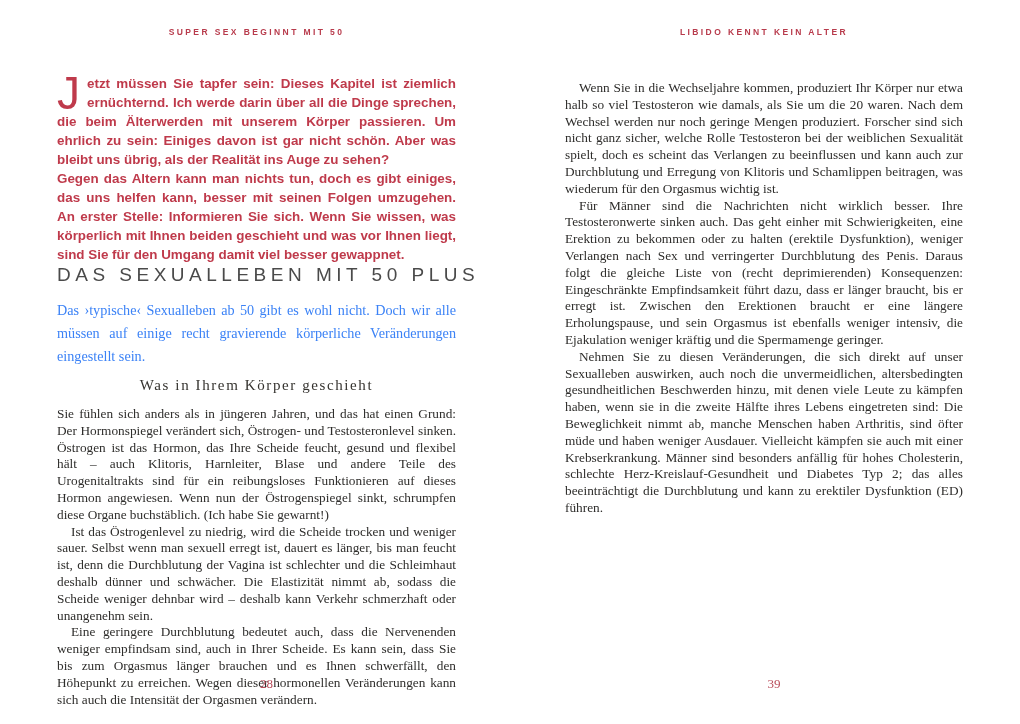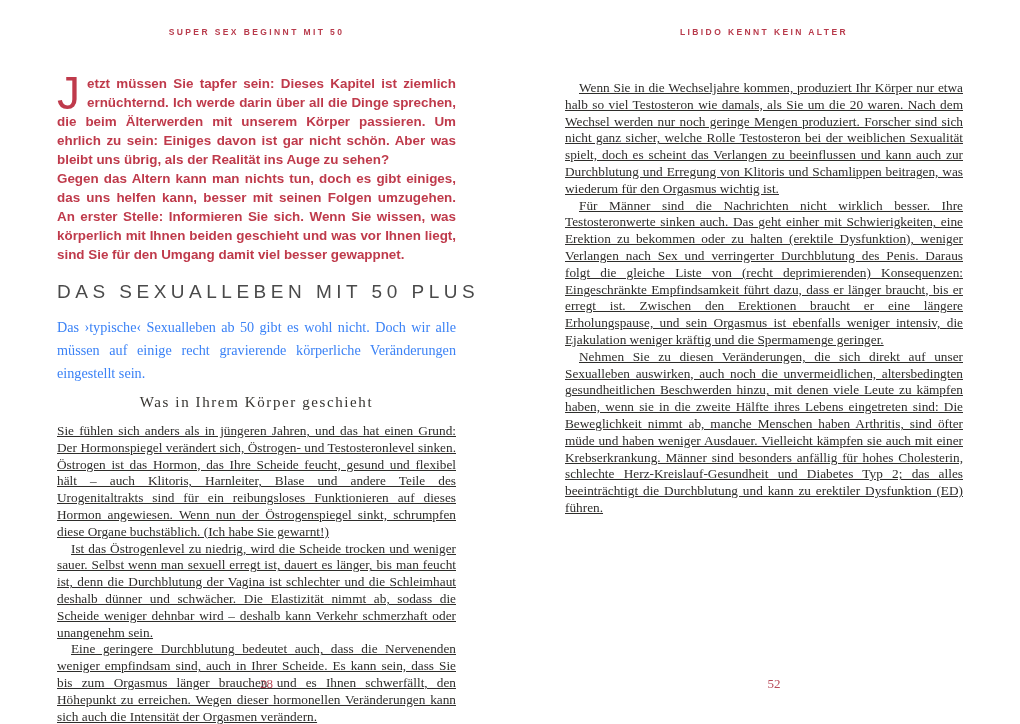--- a/index.html
+++ b/index.html
@@ -43,21 +43,20 @@
     font-weight: 400;
     font-size: 46px;
     line-height: 36px;
     padding: 1px 7px 0 0;
     color: #bf3a4b;
   }
   .intro p { text-align: justify; }
   .intro p:last-child { clear: none; }
 
   .section-heading {
-    margin-top: 17px;
     text-align: center;
     font-family: "Liberation Sans", sans-serif;
     font-weight: 400;
     font-size: 19px;
     letter-spacing: 4.5px;
     color: #4a4a4a;
     white-space: nowrap;
   }
 
   .lead {
@@ -76,21 +75,20 @@
     color: #35332f;
     font-weight: 400;
   }
 
   .body-block {
     font-size: 13.3px;
     line-height: 16.8px;
     color: #2e2d2b;
     text-align: justify;
     hyphens: auto;
-    text-decoration: underline;
     -webkit-hyphens: auto;
   }
   .page-left  .body-block { margin-top: 12px; }
   .page-right .body-block { margin-top: 43px; }
   .body-block p.indent { text-indent: 14px; }
 
   .pagenum {
     position: absolute;
     top: 676px;
     left: 0;
@@ -132,16 +130,16 @@
 
   <div class="page page-right">
     <div class="running-head">LIBIDO KENNT KEIN ALTER</div>
 
     <div class="body-block">
         <p class="para indent">Wenn Sie in die Wechseljahre kommen, produziert Ihr Körper nur etwa halb so viel Testosteron wie damals, als Sie um die 20 waren. Nach dem Wechsel werden nur noch geringe Mengen produziert. Forscher sind sich nicht ganz sicher, welche Rolle Testosteron bei der weiblichen Sexualität spielt, doch es scheint das Verlangen zu beeinflussen und kann auch zur Durchblutung und Erregung von Klitoris und Schamlippen beitragen, was wiederum für den Orgasmus wichtig ist.</p>
         <p class="para indent">Für Männer sind die Nachrichten nicht wirklich besser. Ihre Testosteronwerte sinken auch. Das geht einher mit Schwierigkeiten, eine Erektion zu bekommen oder zu halten (erektile Dysfunktion), weniger Verlangen nach Sex und verringerter Durchblutung des Penis. Daraus folgt die gleiche Liste von (recht deprimierenden) Konsequenzen: Eingeschränkte Empfindsamkeit führt dazu, dass er länger braucht, bis er erregt ist. Zwischen den Erektionen braucht er eine längere Erholungspause, und sein Orgasmus ist ebenfalls weniger intensiv, die Ejakulation weniger kräftig und die Spermamenge geringer.</p>
         <p class="para indent">Nehmen Sie zu diesen Veränderungen, die sich direkt auf unser Sexualleben auswirken, auch noch die unvermeidlichen, altersbedingten gesundheitlichen Beschwerden hinzu, mit denen viele Leute zu kämpfen haben, wenn sie in die zweite Hälfte ihres Lebens eingetreten sind: Die Beweglichkeit nimmt ab, manche Menschen haben Arthritis, sind öfter müde und haben weniger Ausdauer. Vielleicht kämpfen sie auch mit einer Krebserkrankung. Männer sind besonders anfällig für hohes Cholesterin, schlechte Herz-Kreislauf-Gesundheit und Diabetes Typ 2; das alles beeinträchtigt die Durchblutung und kann zu erektiler Dysfunktion (ED) führen.</p>
       </div>
 
-    <div class="pagenum">52</div>
+    <div class="pagenum">39</div>
   </div>
 
 </div>
 
 </body></html>

